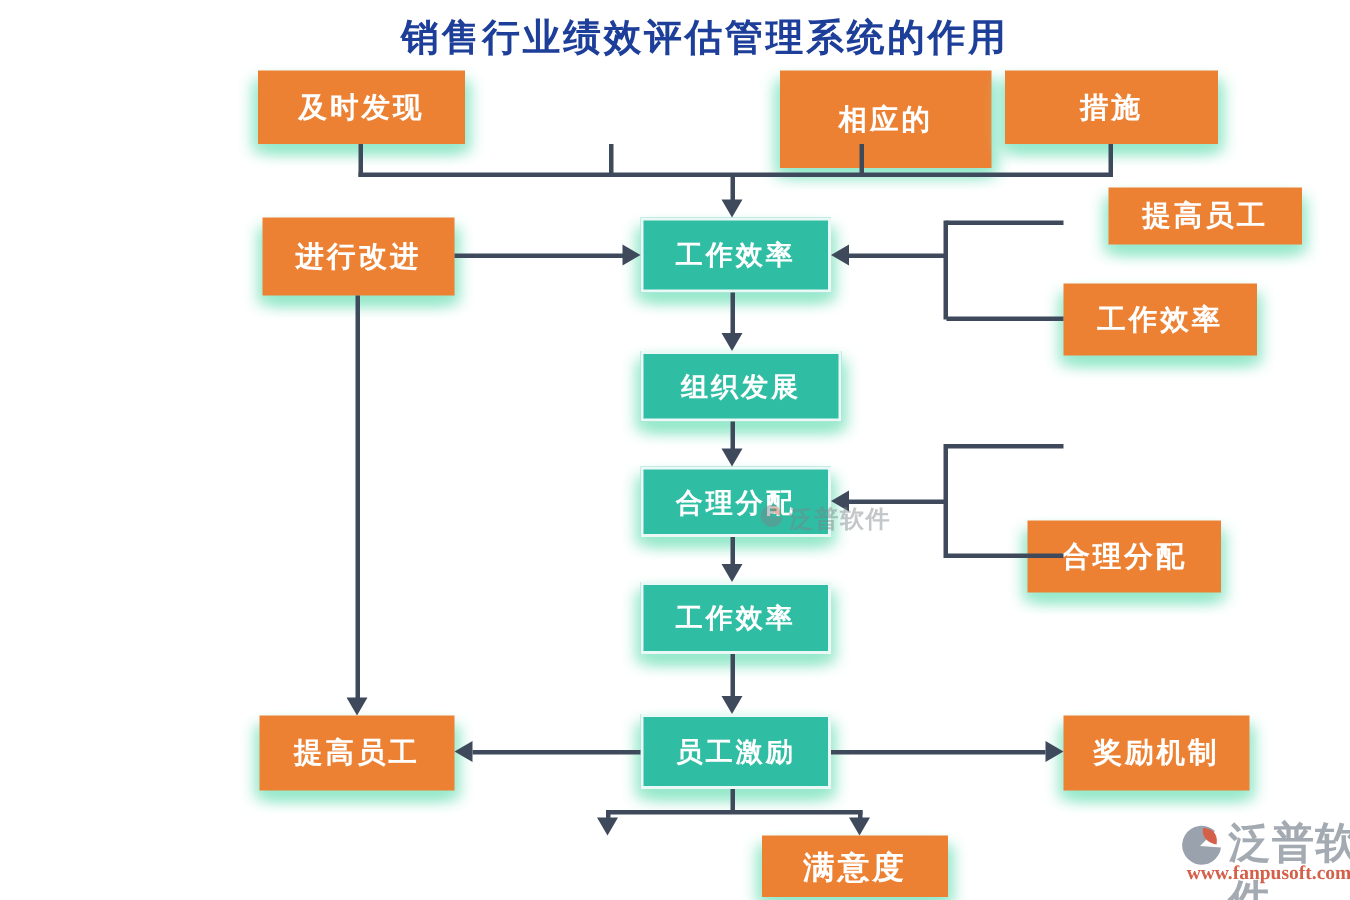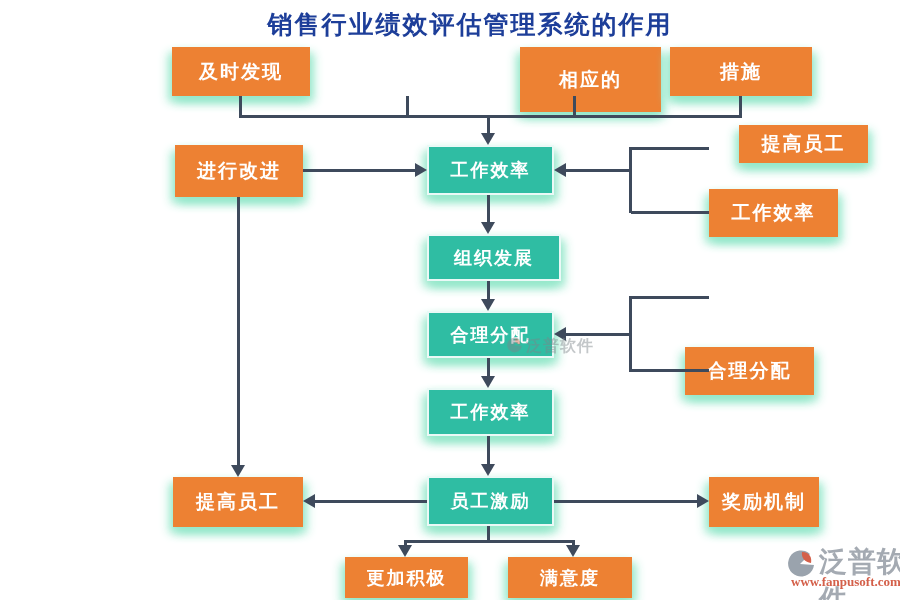--- a/index.html
+++ b/index.html
@@ -44,24 +44,23 @@
 
   <div class="box box-teal" style="left:407px;top:145px;width:127px;height:50px">工作效率</div>
   <div class="box box-teal" style="left:407px;top:234px;width:134px;height:47px">组织发展</div>
   <div class="box box-teal" style="left:407px;top:311px;width:127px;height:47px">合理分配</div>
   <div class="box box-teal" style="left:407px;top:388px;width:127px;height:48px">工作效率</div>
   <div class="box box-teal" style="left:407px;top:476px;width:127px;height:50px">员工激励</div>
 
   <div class="box box-orange" style="left:719px;top:125px;width:129px;height:38px">提高员工</div>
   <div class="box box-orange" style="left:689px;top:189px;width:129px;height:48px">工作效率</div>
   <div class="box box-orange" style="left:665px;top:347px;width:129px;height:48px">合理分配</div>
-  <div class="box box-orange" style="left:689px;top:477px;width:110px;height:50px">奖励机制</div>
+  <div class="box box-orange" style="left:689px;top:477px;width:124px;height:50px">奖励机制</div>
 
-  <div class="box box-orange" style="left:325px;top:557px;width:123px;height:41px;font-size:18px">更加积极</div>
-  <div class="box box-orange" style="left:488px;top:557px;width:124px;height:41px;font-size:18px">满意度</div>
+  <div class="box box-orange" style="left:488px;top:557px;width:124px;height:41px;font-size:21px">满意度</div>
 
   <div class="ln" style="left:219px;top:96px;width:3px;height:22px"></div>
   <div class="ln" style="left:386px;top:96px;width:3px;height:22px"></div>
   <div class="ln" style="left:553px;top:96px;width:3px;height:22px"></div>
   <div class="ln" style="left:719px;top:96px;width:3px;height:22px"></div>
   <div class="ln" style="left:219px;top:115px;width:503px;height:3px"></div>
   <div class="ln" style="left:467px;top:117px;width:3px;height:17px"></div>
   <div class="ah ah-down" style="left:461px;top:133px"></div>
 
   <div class="ln" style="left:467px;top:195px;width:3px;height:28px"></div>

